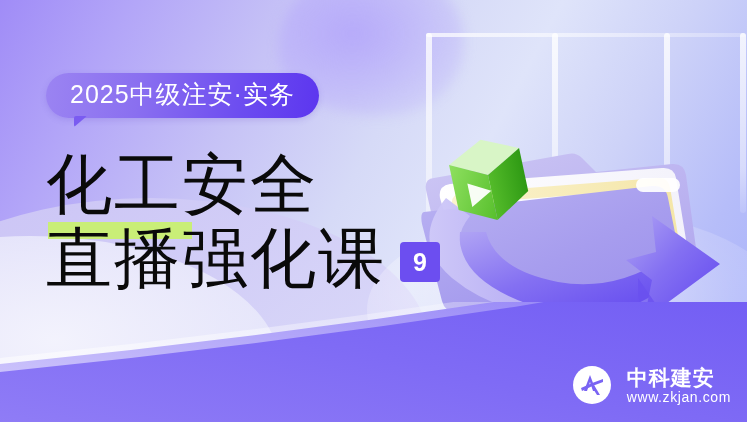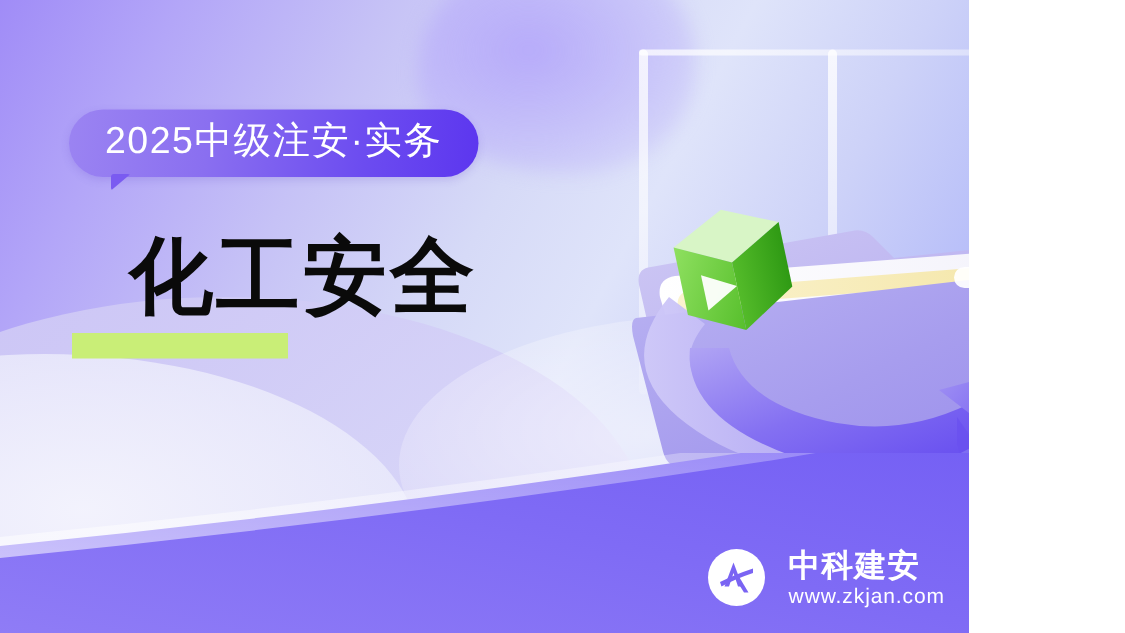--- a/index.html
+++ b/index.html
@@ -6,21 +6,21 @@
     margin: 0;
     padding: 0;
     background: #ffffff;
   }
   body {
     font-family: "Liberation Sans", "DejaVu Sans", sans-serif;
   }
 
   #banner {
     position: relative;
-    width: 646px;
+    width: 747px;
     height: 422px;
     overflow: hidden;
     background: linear-gradient(118deg,
         #a08cf7 0%,
         #b3a6f8 14%,
         #c6c2f6 30%,
         #d6daf7 46%,
         #dfe4fa 58%,
         #cdd2f8 72%,
         #b6bdf9 86%,
@@ -121,29 +121,28 @@
     border-left: 13px solid #7a5bf1;
     border-bottom: 11px solid transparent;
     border-radius: 2px;
   }
 
   
   .headline { position: absolute; left: 46px; top: 148px; }
   .hl-line { position: relative; display: flex; align-items: flex-end; }
   .hl-text {
     font-family: "Liberation Serif", "DejaVu Serif", serif;
-    font-weight: bold;
-    font-size: 56px;
+    font-weight: normal;
+    font-size: 66px;
     line-height: 74px;
     color: #0a0a0a;
     letter-spacing: 2px;
     white-space: nowrap;
     position: relative;
     z-index: 2;
-    margin-left: 40px;
   }
   .hl-underline {
     position: absolute;
     left: 2px;
     top: 74px;
     width: 144px;
     height: 17px;
     background: #c9ee77;
     z-index: 1;
   }
@@ -308,20 +307,24 @@
   <div class="tag-wrap">
     <div class="tag">2025中级注安·实务</div>
     <div class="tag-tail"></div>
   </div>
 
   <div class="headline">
     <div class="hl-line">
       <span class="hl-text">化工安全</span>
       <span class="hl-underline"></span>
     </div>
+    <div class="hl-line">
+      <span class="hl-text">直播强化课</span>
+      <span class="badge">9</span>
+    </div>
   </div>
 
   <div class="logo">
     <div class="logo-mark">
       <svg width="30" height="30" viewBox="0 0 30 30" xmlns="http://www.w3.org/2000/svg">
         <circle cx="15" cy="15" r="15" fill="#ffffff"></circle>
         <path d="M13 5 L19 21 L16 21 L13 12 L10 21 L7 21 Z" fill="#7a64f3"></path>
         <path d="M4 18 Q14 13 26 9 L26 12 Q14 16 5 21 Z" fill="#7a64f3"></path>
         <path d="M17 15 L23 25 L20 25 L15 17 Z" fill="#7a64f3"></path>
       </svg>

